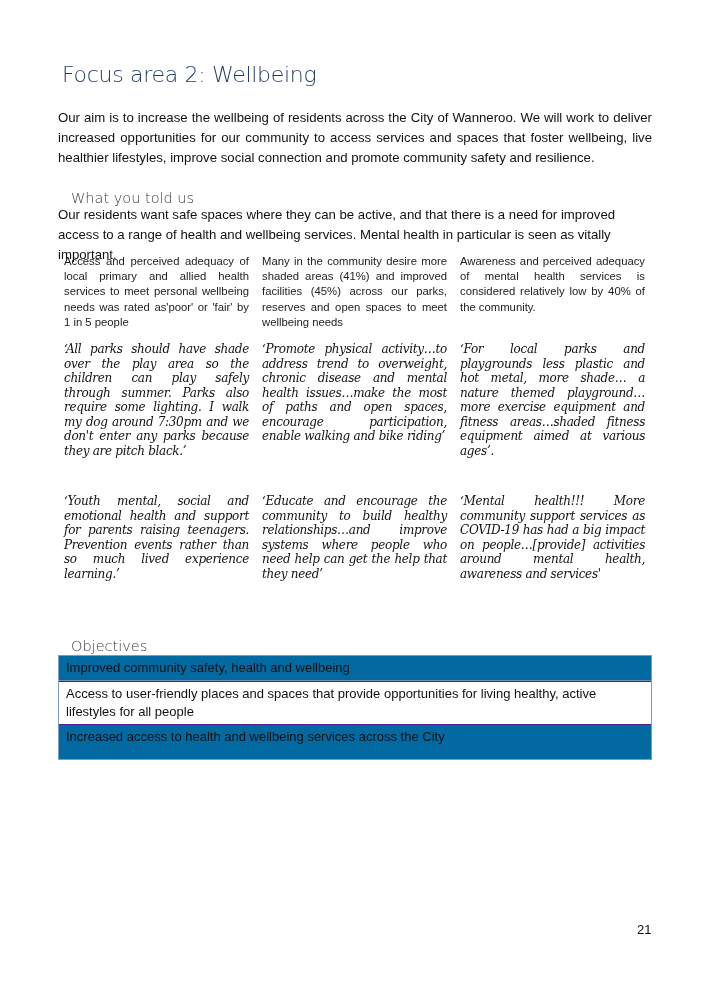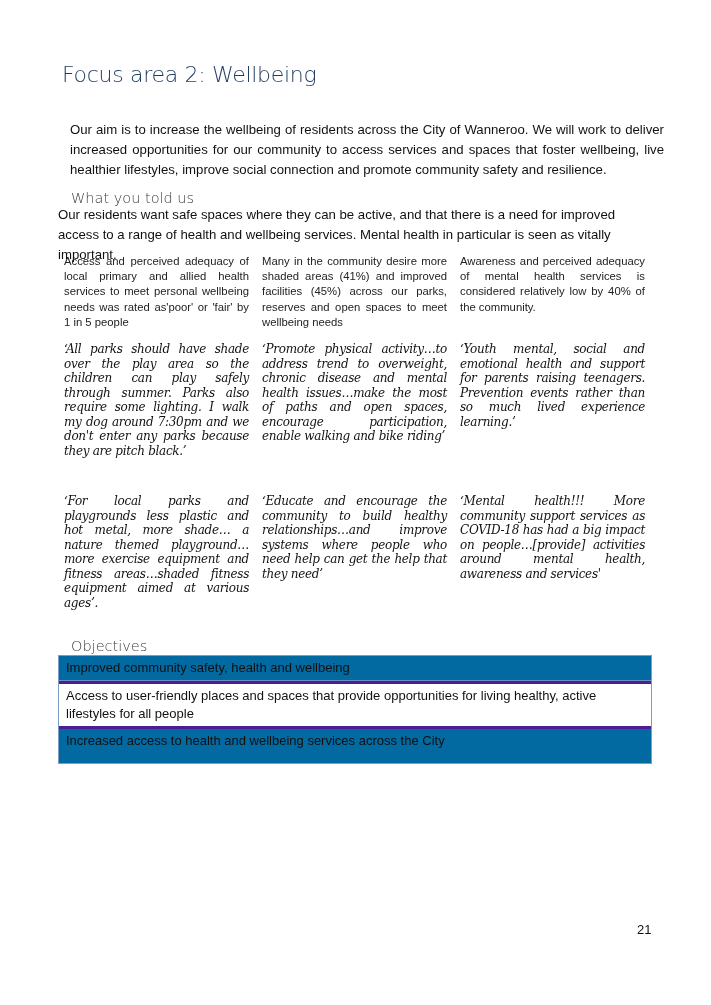--- a/index.html
+++ b/index.html
@@ -1,29 +1,29 @@
 <!DOCTYPE html>
 <html><head>
   <meta charset="utf-8">
   <style>
     html, body { margin: 0; padding: 0; background: #ffffff; }
     body { width: 711px; height: 1005px; position: relative; overflow: hidden; font-family: "Liberation Sans", sans-serif; color: #111; }
     .page-title { position: absolute; left: 58px; top: 58px; font-family: "DejaVu Sans", sans-serif; font-weight: 300; font-size: 22px; color: #1f3b5f; letter-spacing: -0.3px; margin: 4px; }
-    .intro { position: absolute; left: 58px; top: 108px; width: 594px; font-size: 13.2px; line-height: 20px; text-align: justify; margin: 12px; }
+    .intro { position: absolute; left: 58px; top: 108px; width: 594px; font-size: 13.2px; line-height: 20px; text-align: justify; margin: 0; }
     .sub-heading { position: absolute; left: 58px; font-family: "DejaVu Sans", sans-serif; font-weight: 300; font-size: 14.5px; color: #404040; margin: 13px; }
     .wyt-heading { top: 177px; }
     .obj-heading { top: 625px; }
     .wyt-text { position: absolute; left: 58px; top: 205px; width: 600px; font-size: 13.2px; line-height: 20px; margin: 0; }
     .grid { position: absolute; left: 58px; top: 254px; width: 594px; display: grid; grid-template-columns: 197px 197px 197px; column-gap: 1px; }
     .stat { font-size: 11.3px; line-height: 15.2px; color: #222; text-align: justify; padding: 0 6px; height: 88px; }
     .quote { font-family: "DejaVu Serif", serif; font-style: italic; font-size: 12px; line-height: 14.5px; color: #111; text-align: justify; padding: 0 6px; letter-spacing: -0.3px; }
     .q1 { height: 152px; }
     .q2 { height: 110px; }
     .obj-table { position: absolute; left: 58px; top: 655px; width: 592px; border: 1px solid #7a9cc6; }
-    .obj-row { font-size: 13px; line-height: 18px; padding: 3px 7px; color: #111; border-top: 3px solid #4c1d95; }
+    .obj-row { font-size: 13px; line-height: 18px; padding: 3px 7px; color: #111; border-top: 1px solid #4c1d95; }
     .obj-row:first-child { border-top: none; }
     .obj-row.shaded { background: #0369a1; }
     .obj-row.r1 { height: 18px; border-bottom: 1px solid #6d8fbd; }
     .obj-row.r3 { height: 28px; }
     .page-number { position: absolute; left: 637px; top: 922px; font-size: 13px; color: #111; text-align: center; }
   </style>
 </head>
 <body>
 
 <h1 class="page-title">Focus area 2: Wellbeing</h1>
@@ -32,25 +32,25 @@
 <h2 class="sub-heading wyt-heading">What you told us</h2>
 <p class="wyt-text">Our residents want safe spaces where they can be active, and that there is a need for improved access to a range of health and wellbeing services. Mental health in particular is seen as vitally important.</p>
 
 <div class="grid">
   <div class="stat">Access and perceived adequacy of local primary and allied health services to meet personal wellbeing needs was rated as'poor' or 'fair' by 1 in 5 people</div>
   <div class="stat">Many in the community desire more shaded areas (41%) and improved facilities (45%) across our parks, reserves and open spaces to meet wellbeing needs</div>
   <div class="stat">Awareness and perceived adequacy of mental health services is considered relatively low by 40% of the community.</div>
 
   <div class="quote q1">‘All parks should have shade over the play area so the children can play safely through summer. Parks also require some lighting. I walk my dog around 7:30pm and we don't enter any parks because they are pitch black.’</div>
   <div class="quote q1">‘Promote physical activity…to address trend to overweight, chronic disease and mental health issues…make the most of paths and open spaces, encourage participation, enable walking and bike riding’</div>
+  <div class="quote q1">‘For local parks and playgrounds less plastic and hot metal, more shade… a nature themed playground… more exercise equipment and fitness areas…shaded fitness equipment aimed at various ages’.</div>
+
   <div class="quote q2">‘Youth mental, social and emotional health and support for parents raising teenagers. Prevention events rather than so much lived experience learning.’</div>
-
-  <div class="quote q1">‘For local parks and playgrounds less plastic and hot metal, more shade… a nature themed playground… more exercise equipment and fitness areas…shaded fitness equipment aimed at various ages’.</div>
   <div class="quote q2">‘Educate and encourage the community to build healthy relationships…and improve systems where people who need help can get the help that they need’</div>
-  <div class="quote q2">‘Mental health!!! More community support services as COVID-18 has had a big impact on people…[provide] activities around mental health, awareness and services'</div>
+  <div class="quote q2">‘Mental health!!! More community support services as COVID-19 has had a big impact on people…[provide] activities around mental health, awareness and services'</div>
 </div>
 
 <h2 class="sub-heading obj-heading">Objectives</h2>
 <div class="obj-table">
   <div class="obj-row shaded r1">Improved community safety, health and wellbeing</div>
   <div class="obj-row r2">Access to user-friendly places and spaces that provide opportunities for living healthy, active lifestyles for all people</div>
   <div class="obj-row shaded r3">Increased access to health and wellbeing services across the City</div>
 </div>
 
 <div class="page-number">21</div>

